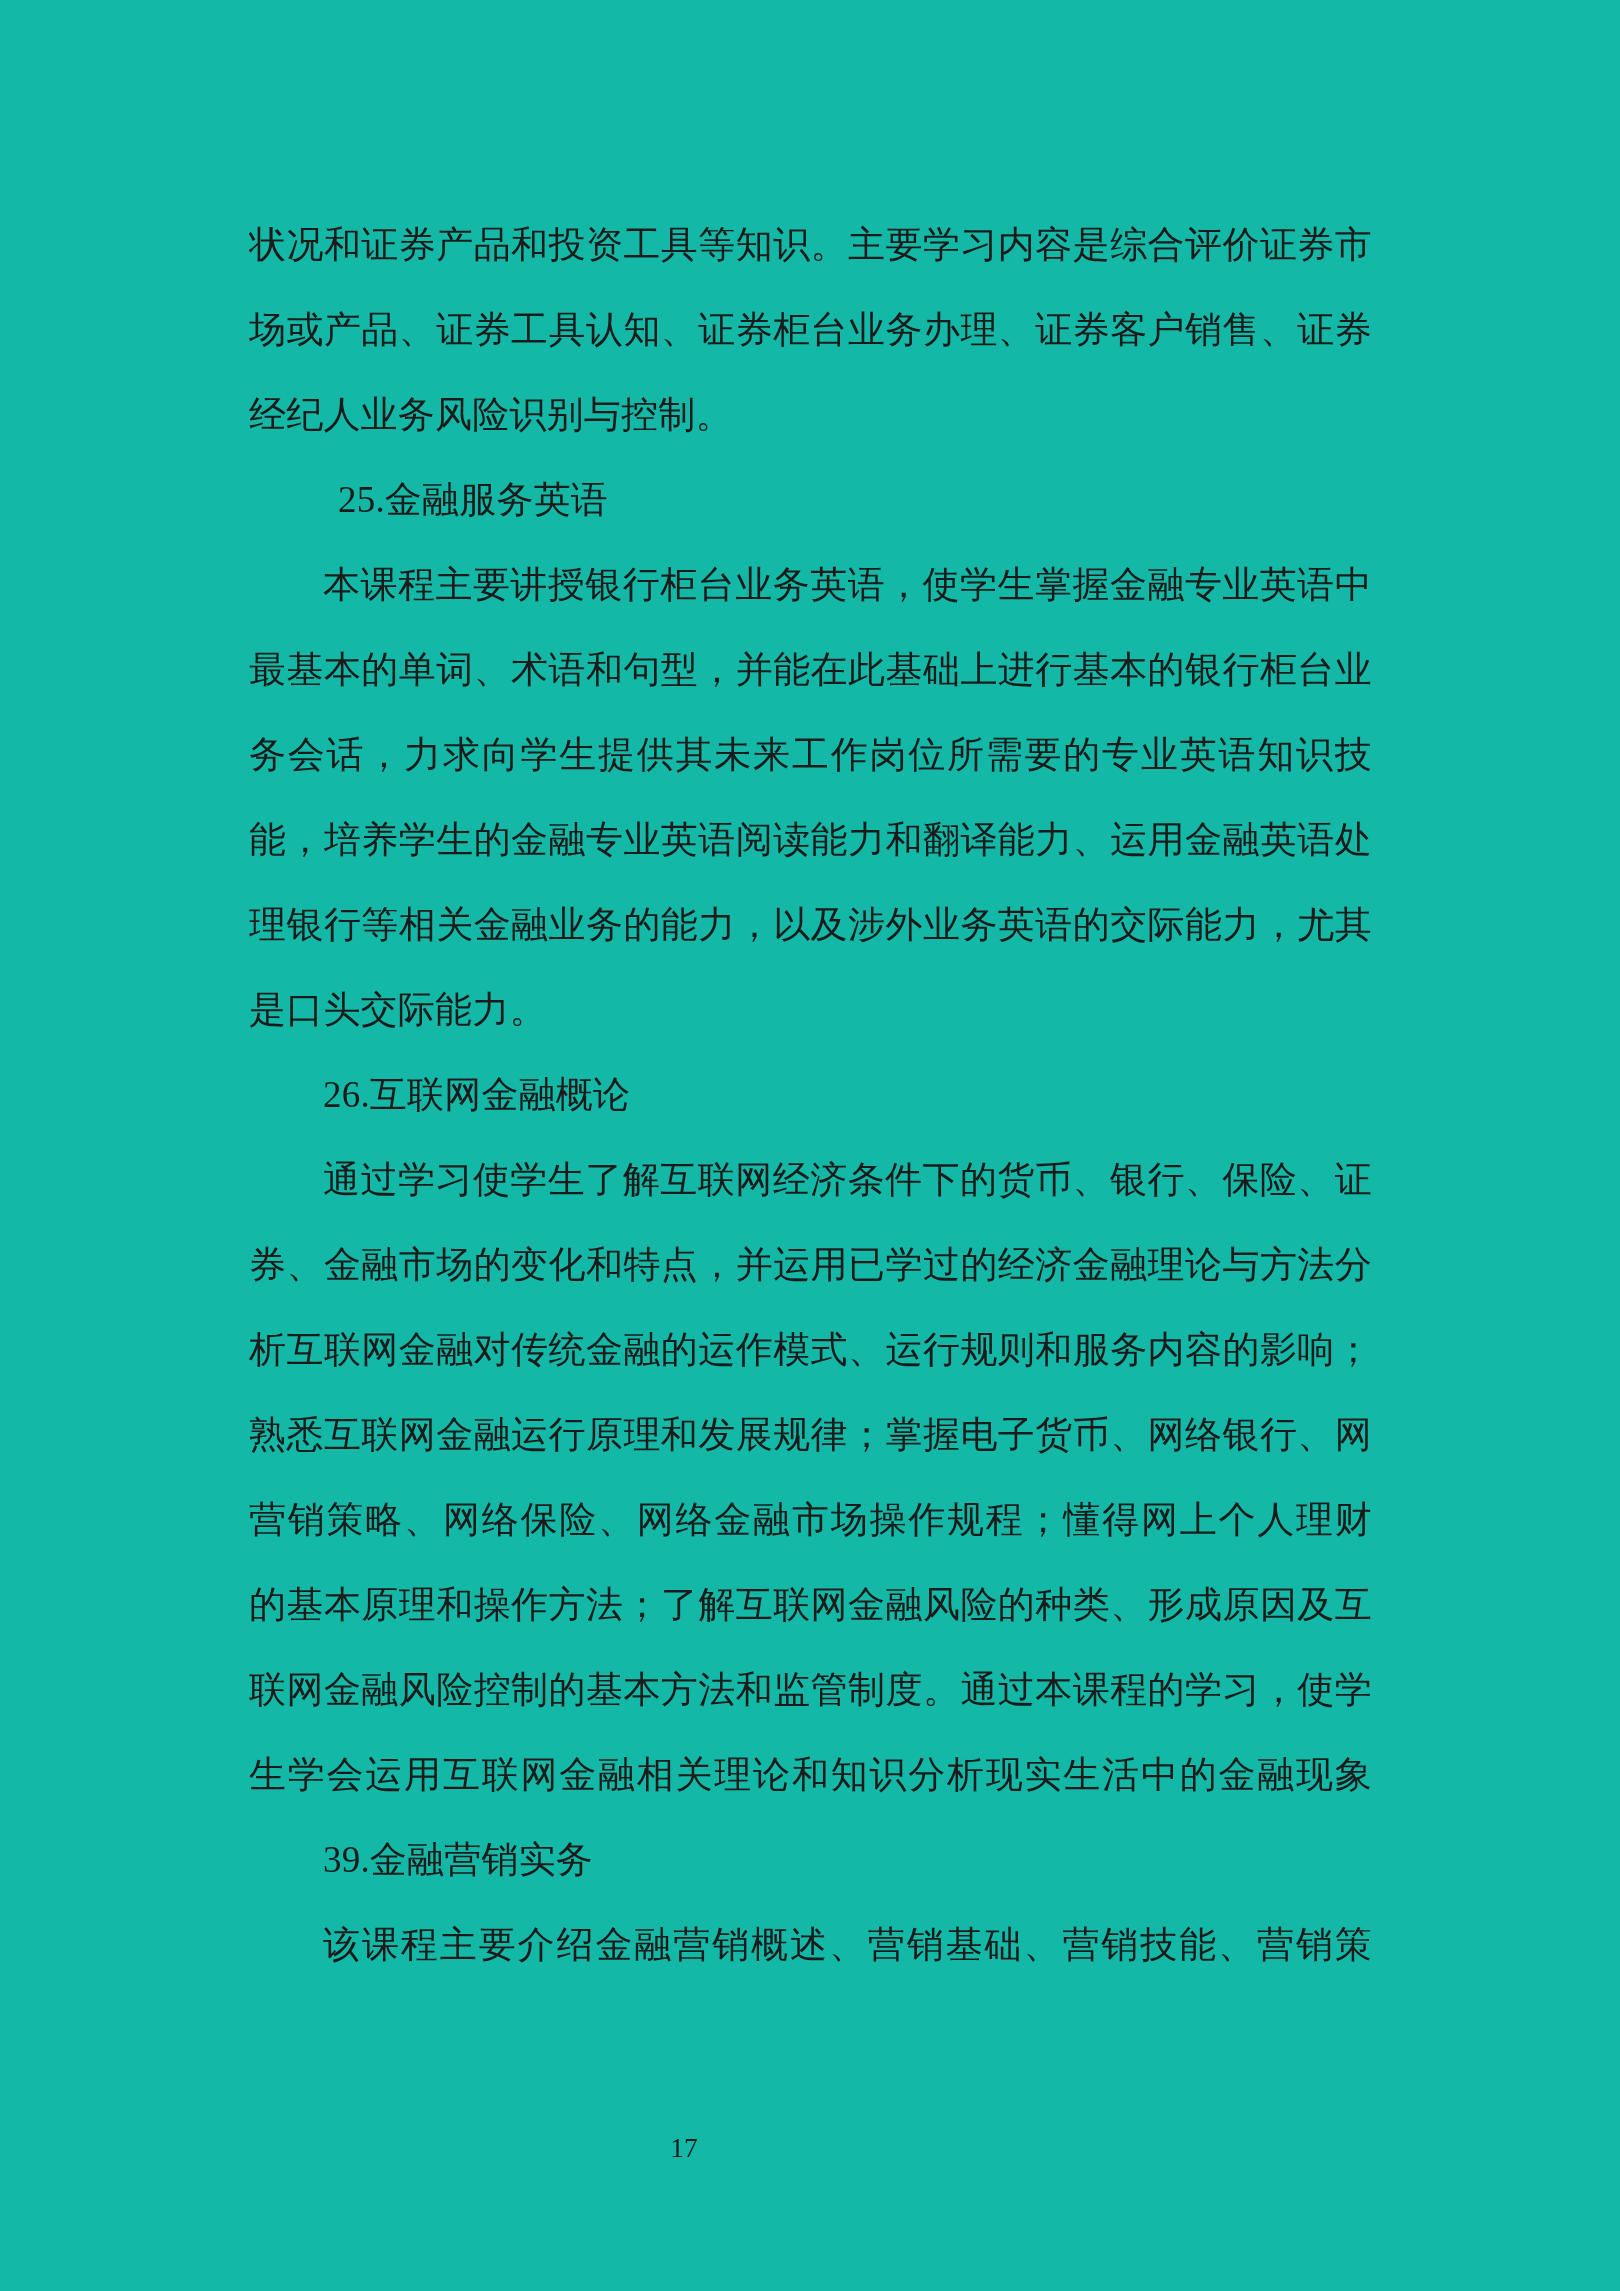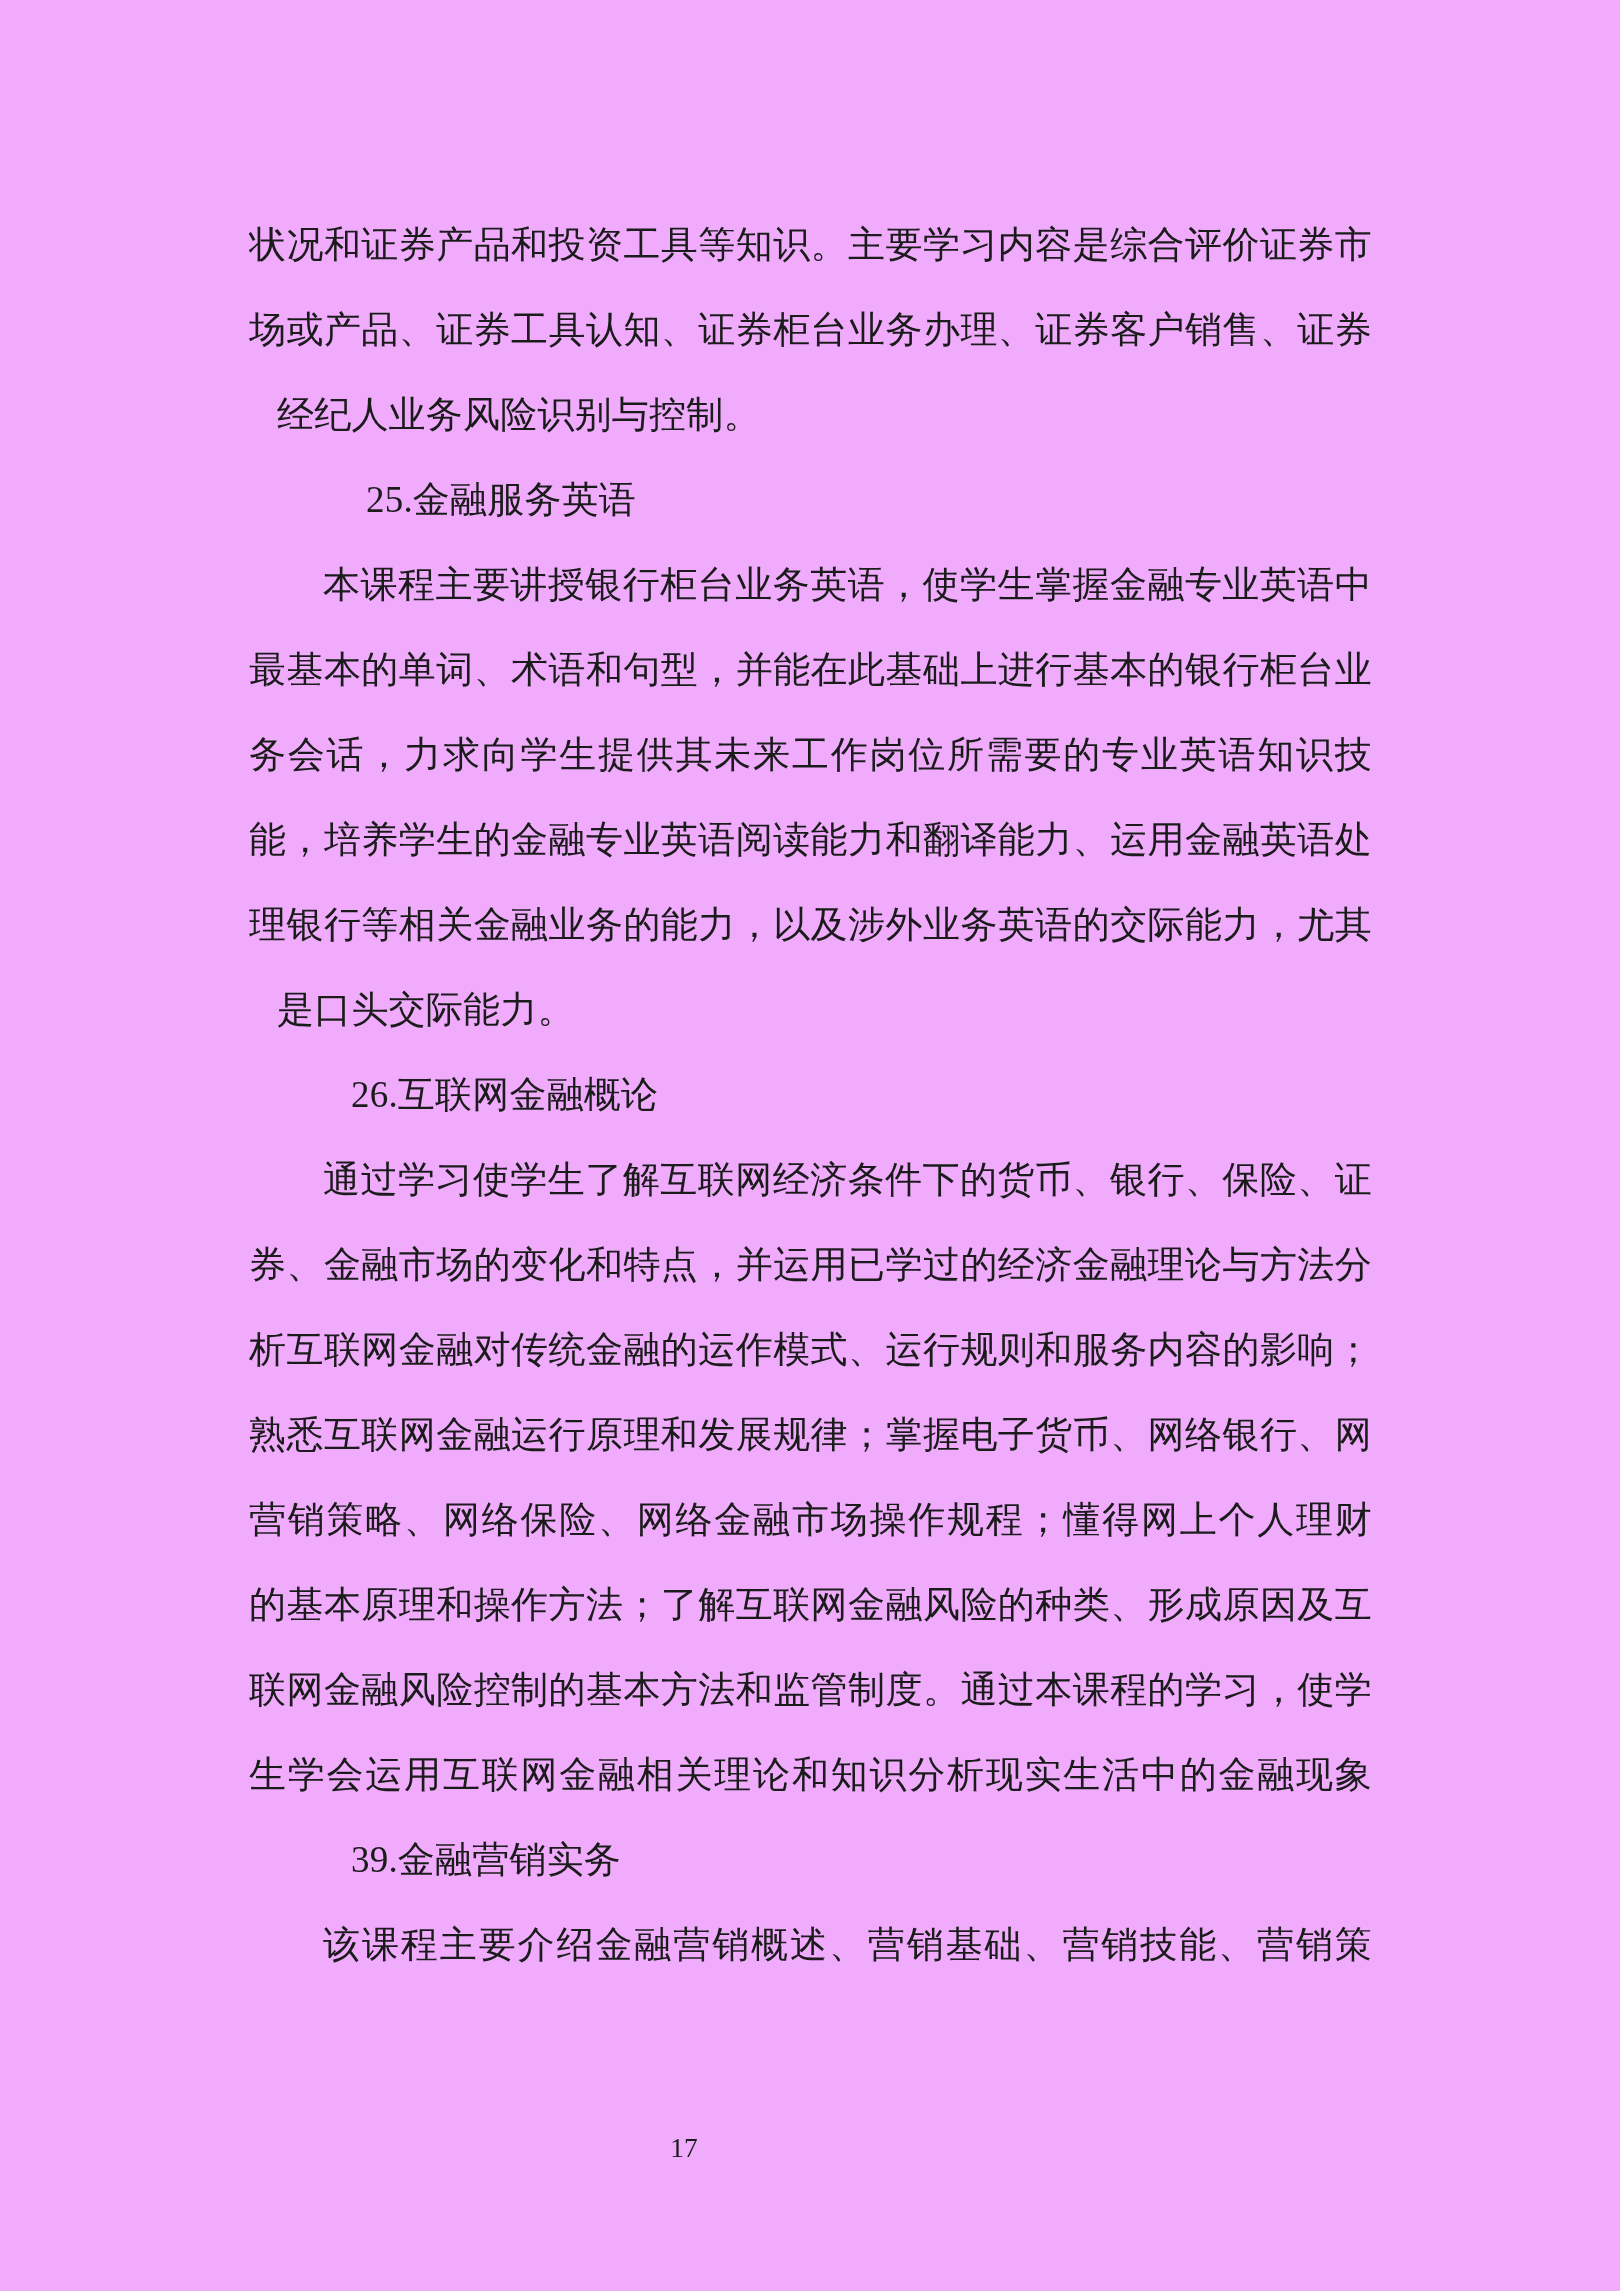--- a/index.html
+++ b/index.html
@@ -12,21 +12,21 @@
     height: 2292px;
     position: relative;
     font-family: "Liberation Serif", serif;
     color: #1b1b1b;
   }
   .page {
     position: absolute;
     left: 0; top: 0;
     width: 1620px;
     height: 2292px;
-    background: #f0abfc;
+    background: #14b8a6;
     overflow: hidden;
   }
   .text-block {
     position: absolute;
     left: 249px;
     top: 202px;
     width: 1123px;
   }
   .line {
     height: 85px;
@@ -37,21 +37,20 @@
   }
   .line.just {
     white-space: normal;
     text-align: justify;
     text-align-last: justify;
     text-justify: inter-character;
     overflow: hidden;
   }
   .line.left {
     text-align: left;
-    margin-left: 28px;
   }
   .indent-para {
     text-indent: 74px;
   }
   .indent-h25 {
     padding-left: 89px;
   }
   .indent-h {
     padding-left: 74px;
   }

